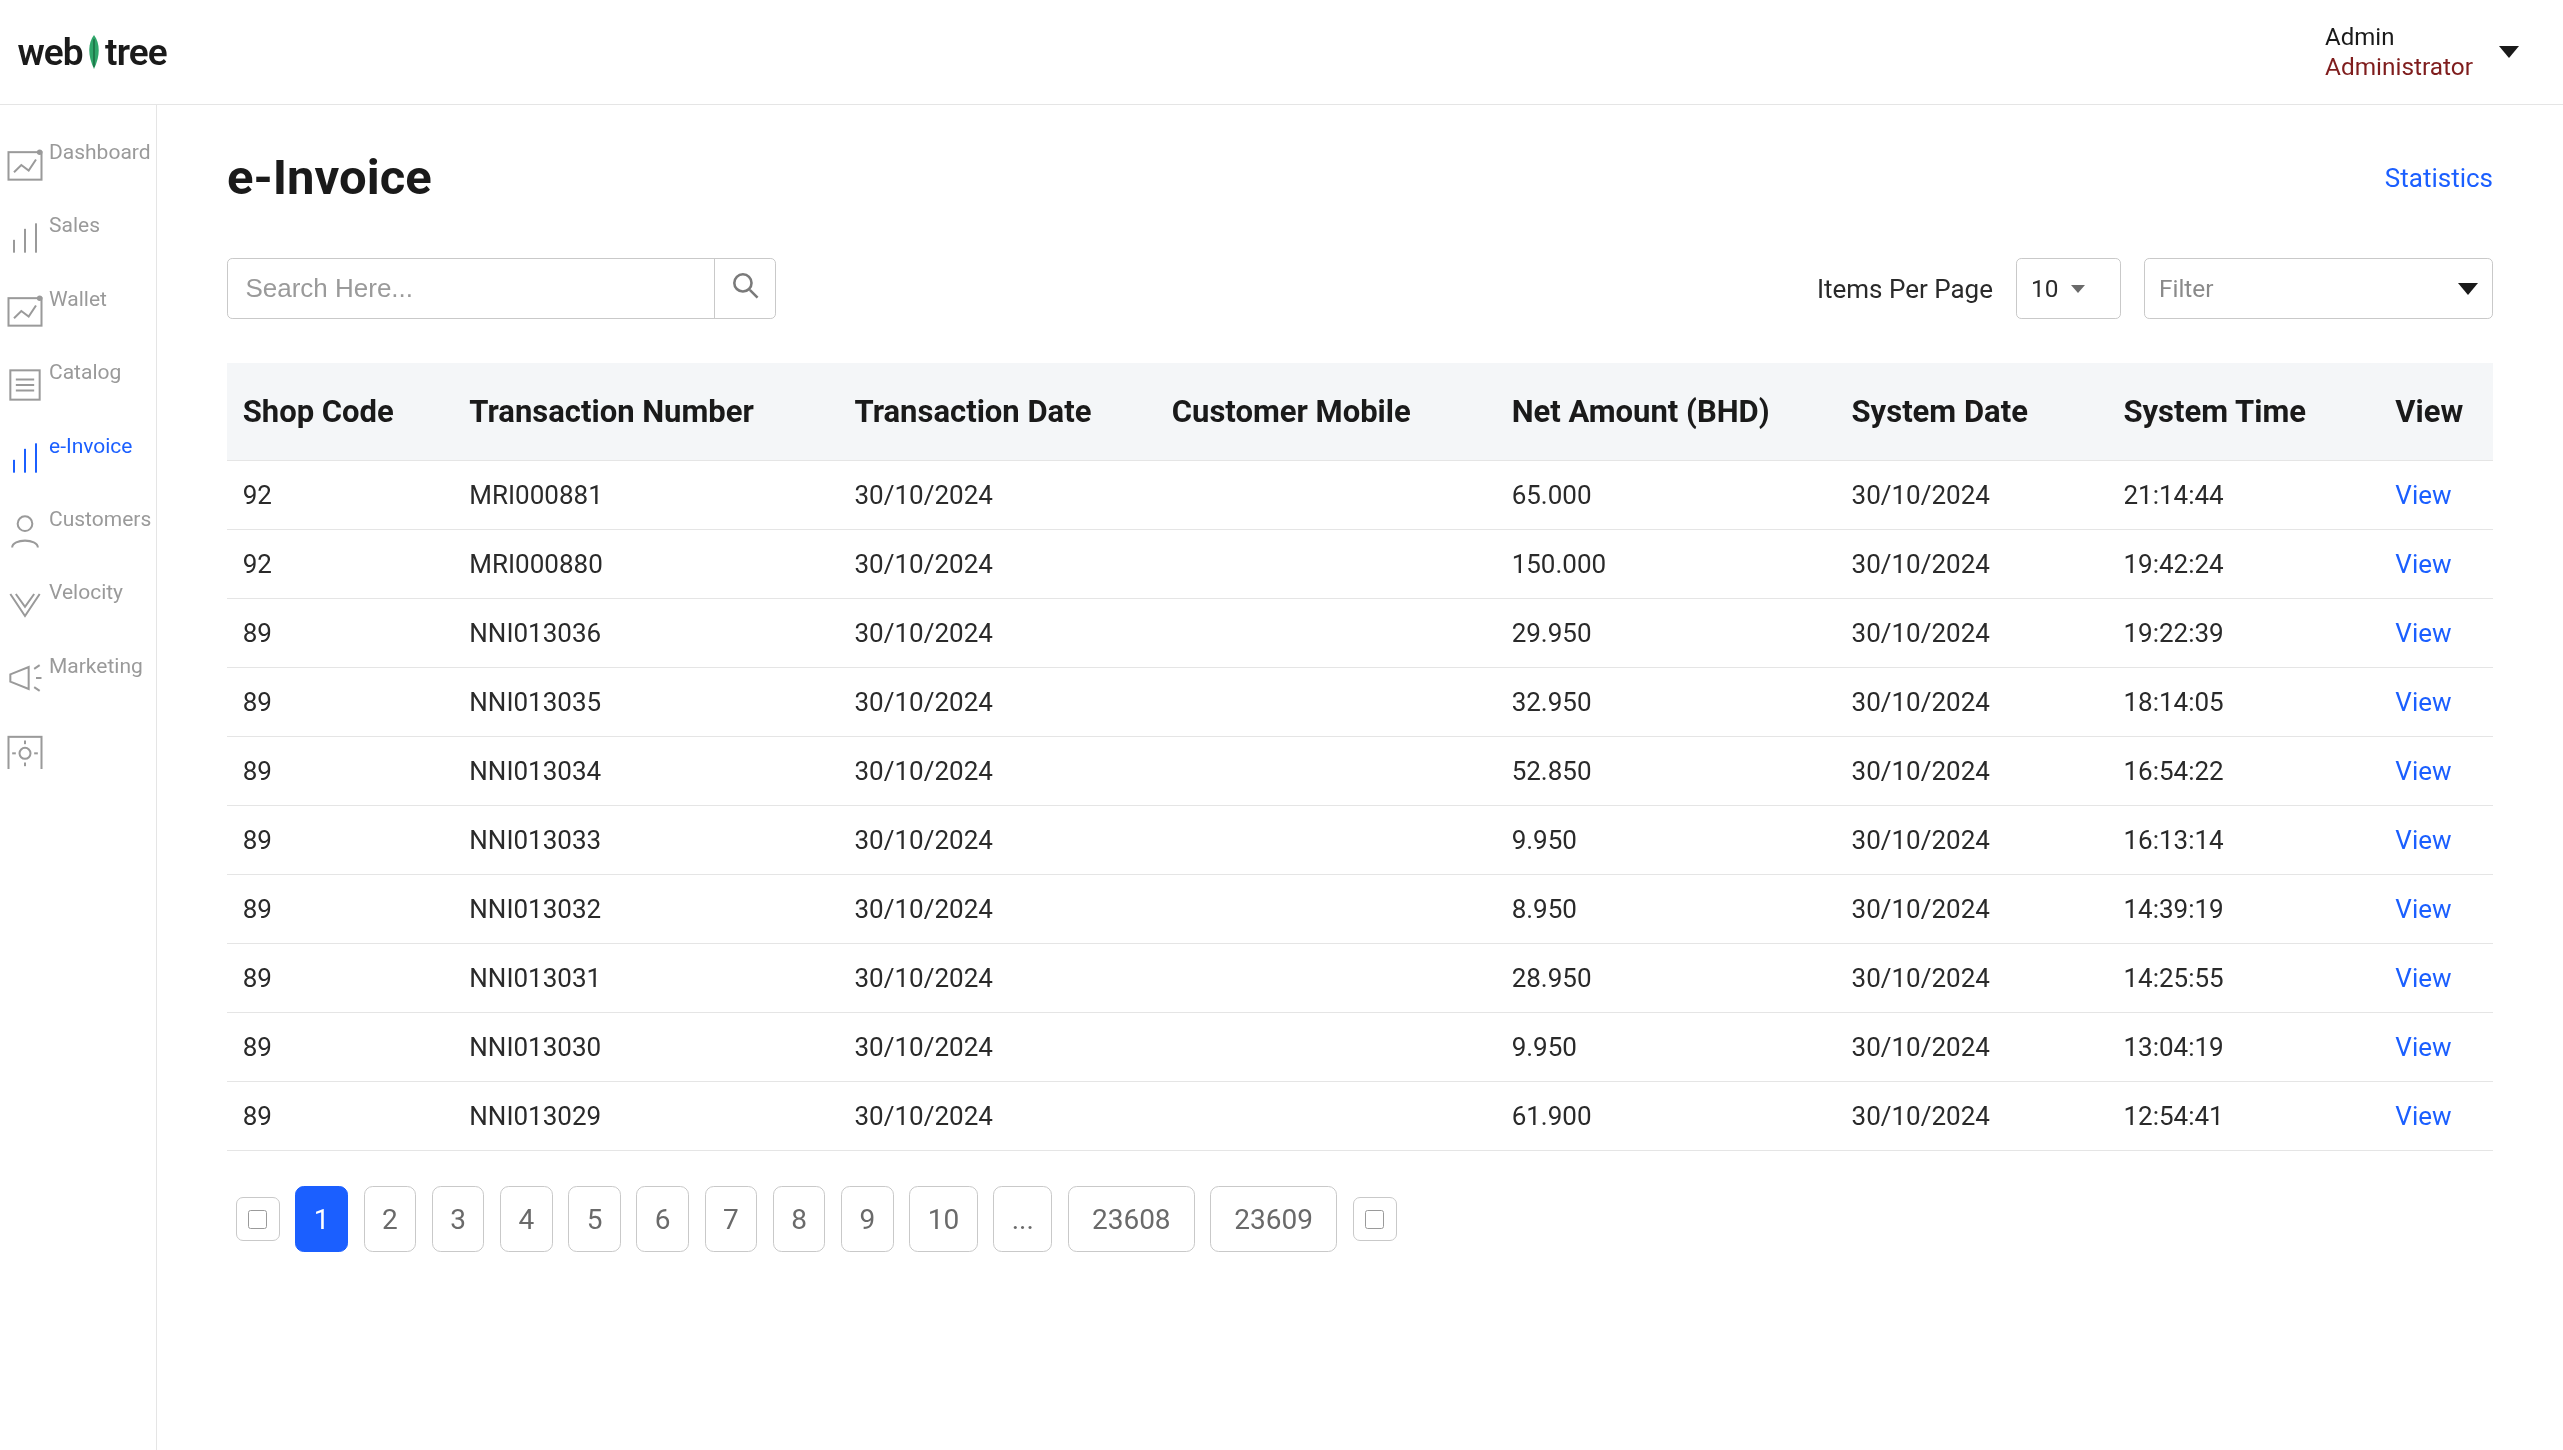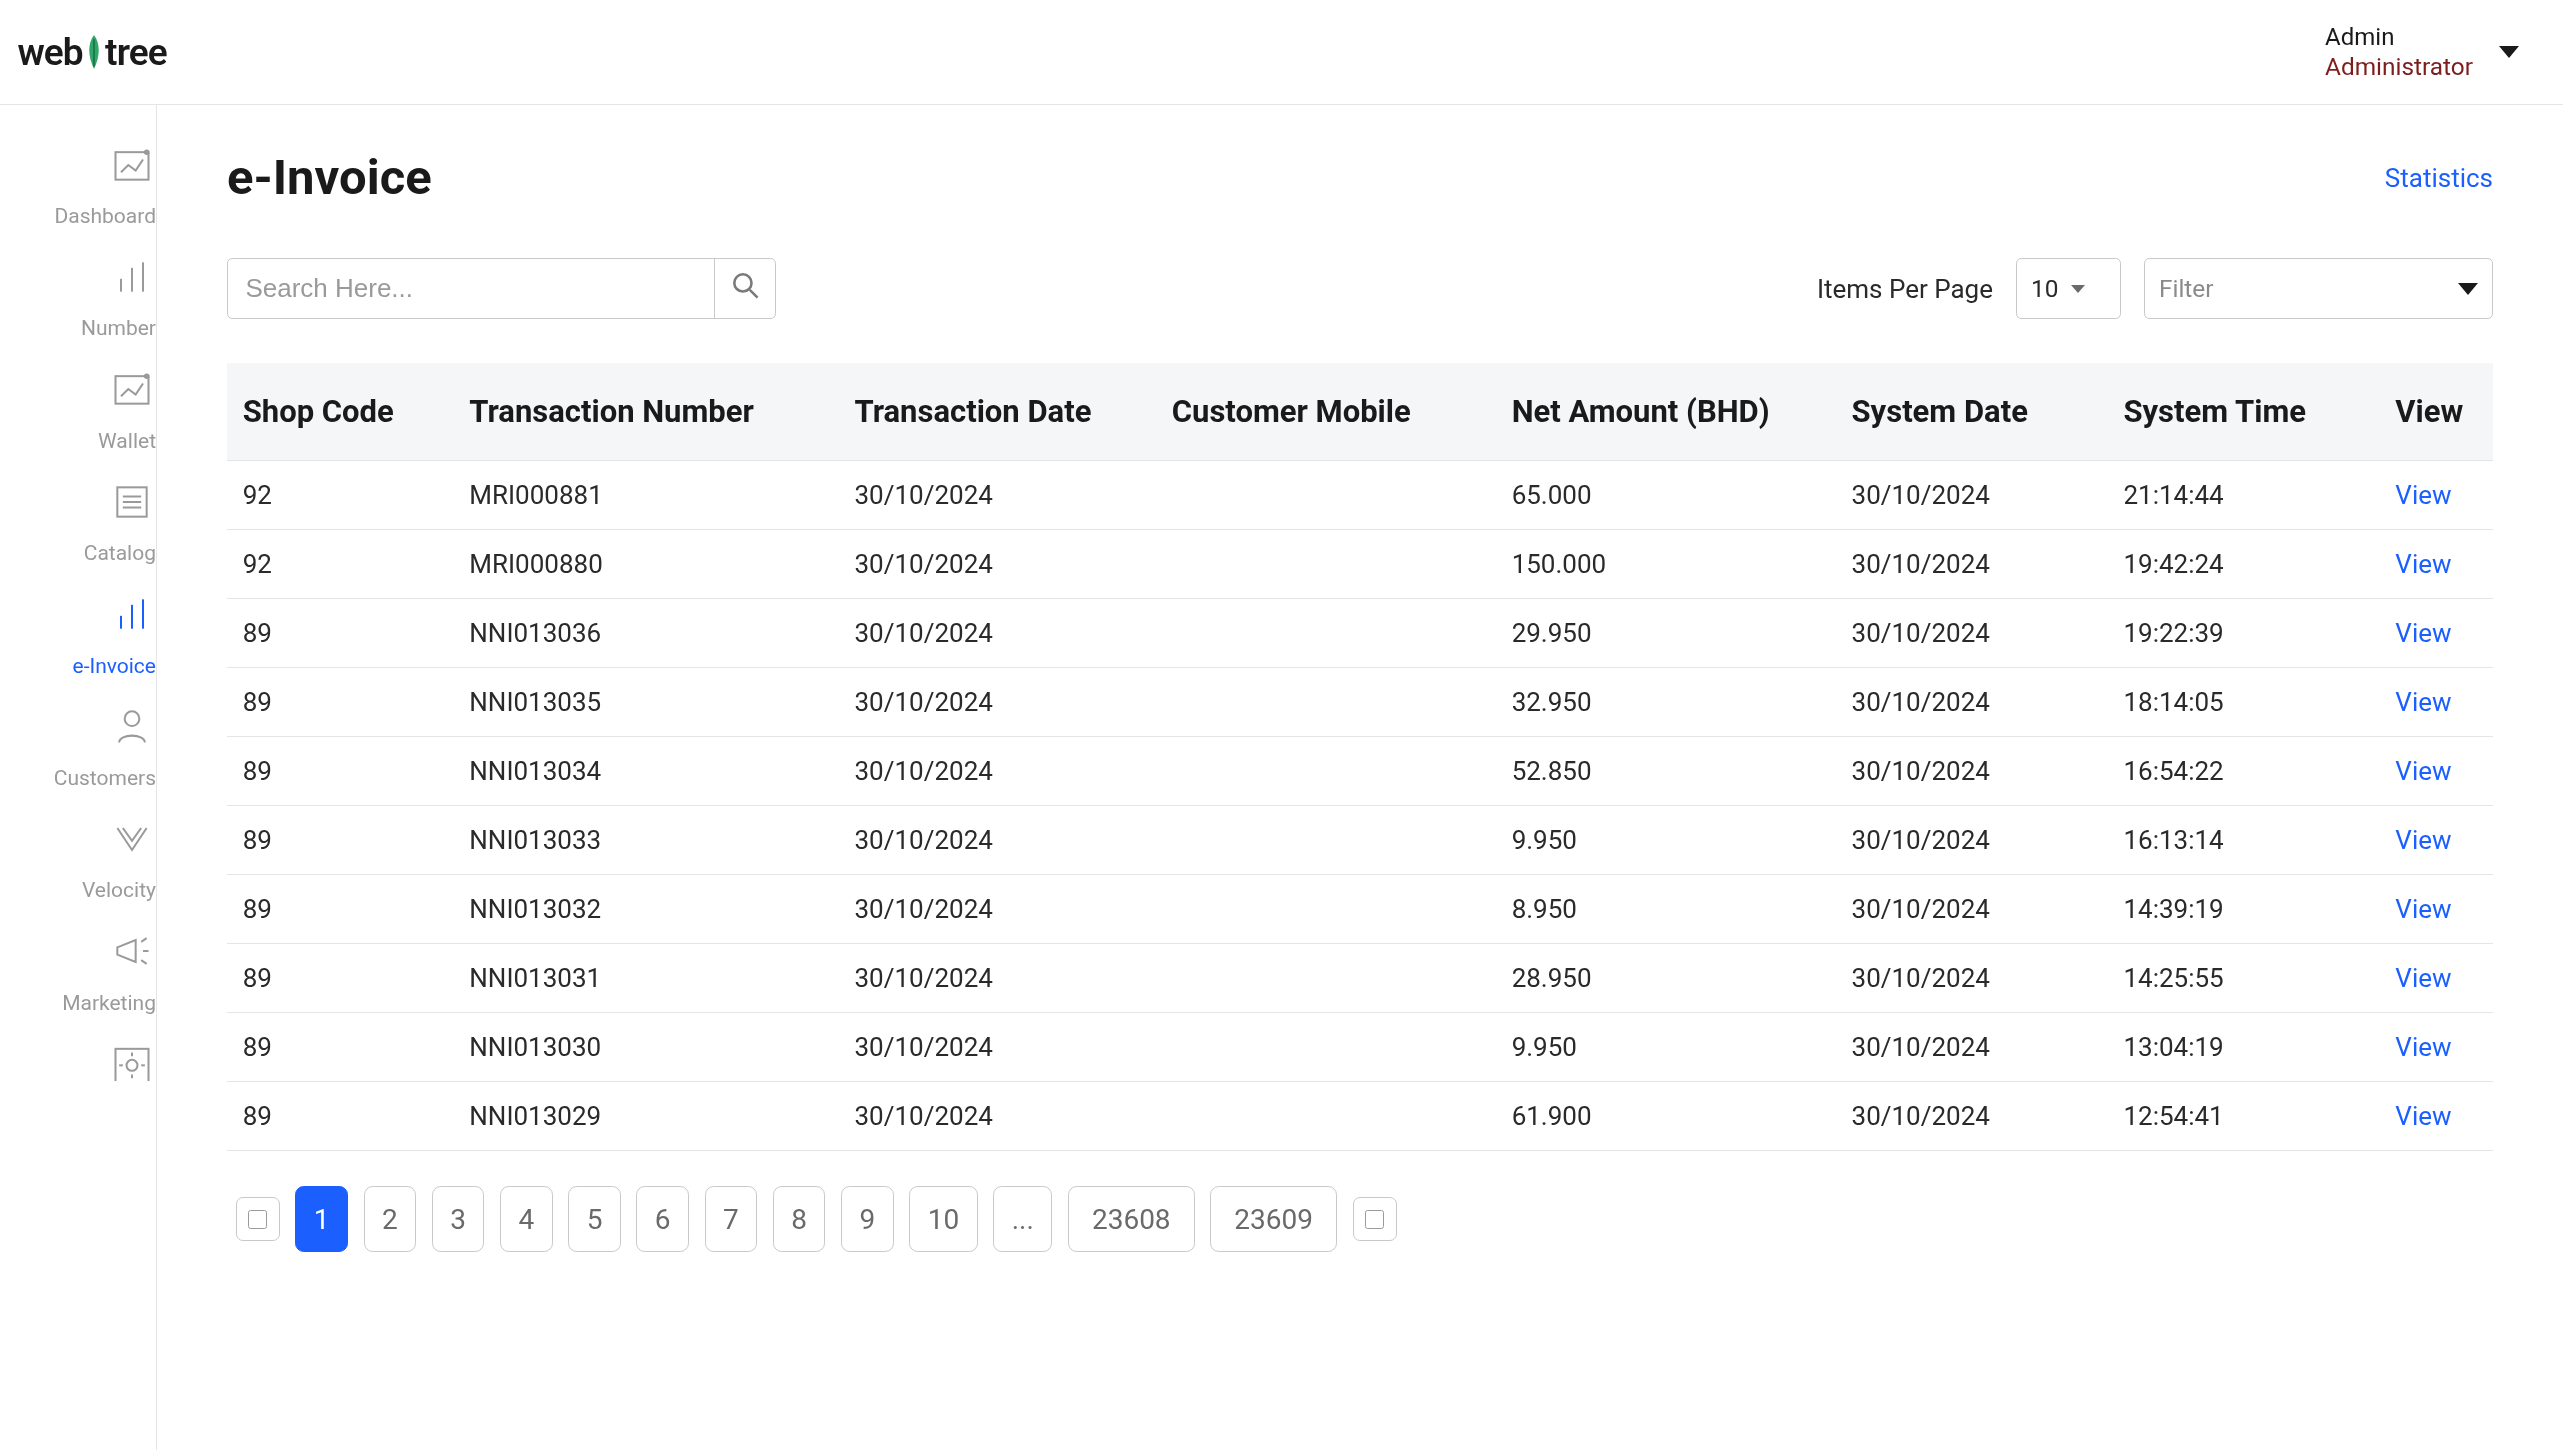--- a/index.html
+++ b/index.html
@@ -56,23 +56,23 @@
     width: 157px;
     border-right: 0.9px solid #e5e5e5;
     display:flex;
     flex-direction:column;
     align-items:center;
     padding-top: 35px;
     gap: 24.4px;
   }
   .nav-item {
     display:flex;
-    flex-direction:column;
-    align-items:flex-end;
-    gap: 15px;
+    flex-direction:row;
+    align-items:flex-start;
+    gap: 0;
     color:#9a9a9a;
     cursor:pointer;
     width:100%;
   }
   .nav-item.active { color:#1b5fff; }
   .nav-item .nav-label { font-size:21px; }
   .nav-icon { width:49px; height:49px; display:flex; align-items:center; justify-content:center; }
   .nav-icon svg { stroke: currentColor; fill:none; stroke-width:2.2; }
 
   
@@ -231,21 +231,21 @@
       <span class="nav-label">Dashboard</span>
     </div>
     <div class="nav-item">
       <span class="nav-icon">
         <svg width="44" height="44" viewBox="0 0 48 48">
             <line x1="12" y1="40" x2="12" y2="26"></line>
             <line x1="24" y1="40" x2="24" y2="14"></line>
             <line x1="36" y1="40" x2="36" y2="8"></line>
           </svg>
       </span>
-      <span class="nav-label">Number</span>
+      <span class="nav-label">Sales</span>
     </div>
     <div class="nav-item">
       <span class="nav-icon">
         <svg width="44" height="44" viewBox="0 0 48 48">
             <rect x="6" y="10" width="36" height="30"></rect>
             <polyline points="12,32 20,24 28,30 36,18"></polyline>
             <circle cx="40" cy="10" r="3" fill="currentColor" stroke="none"></circle>
           </svg>
       </span>
       <span class="nav-label">Wallet</span>

